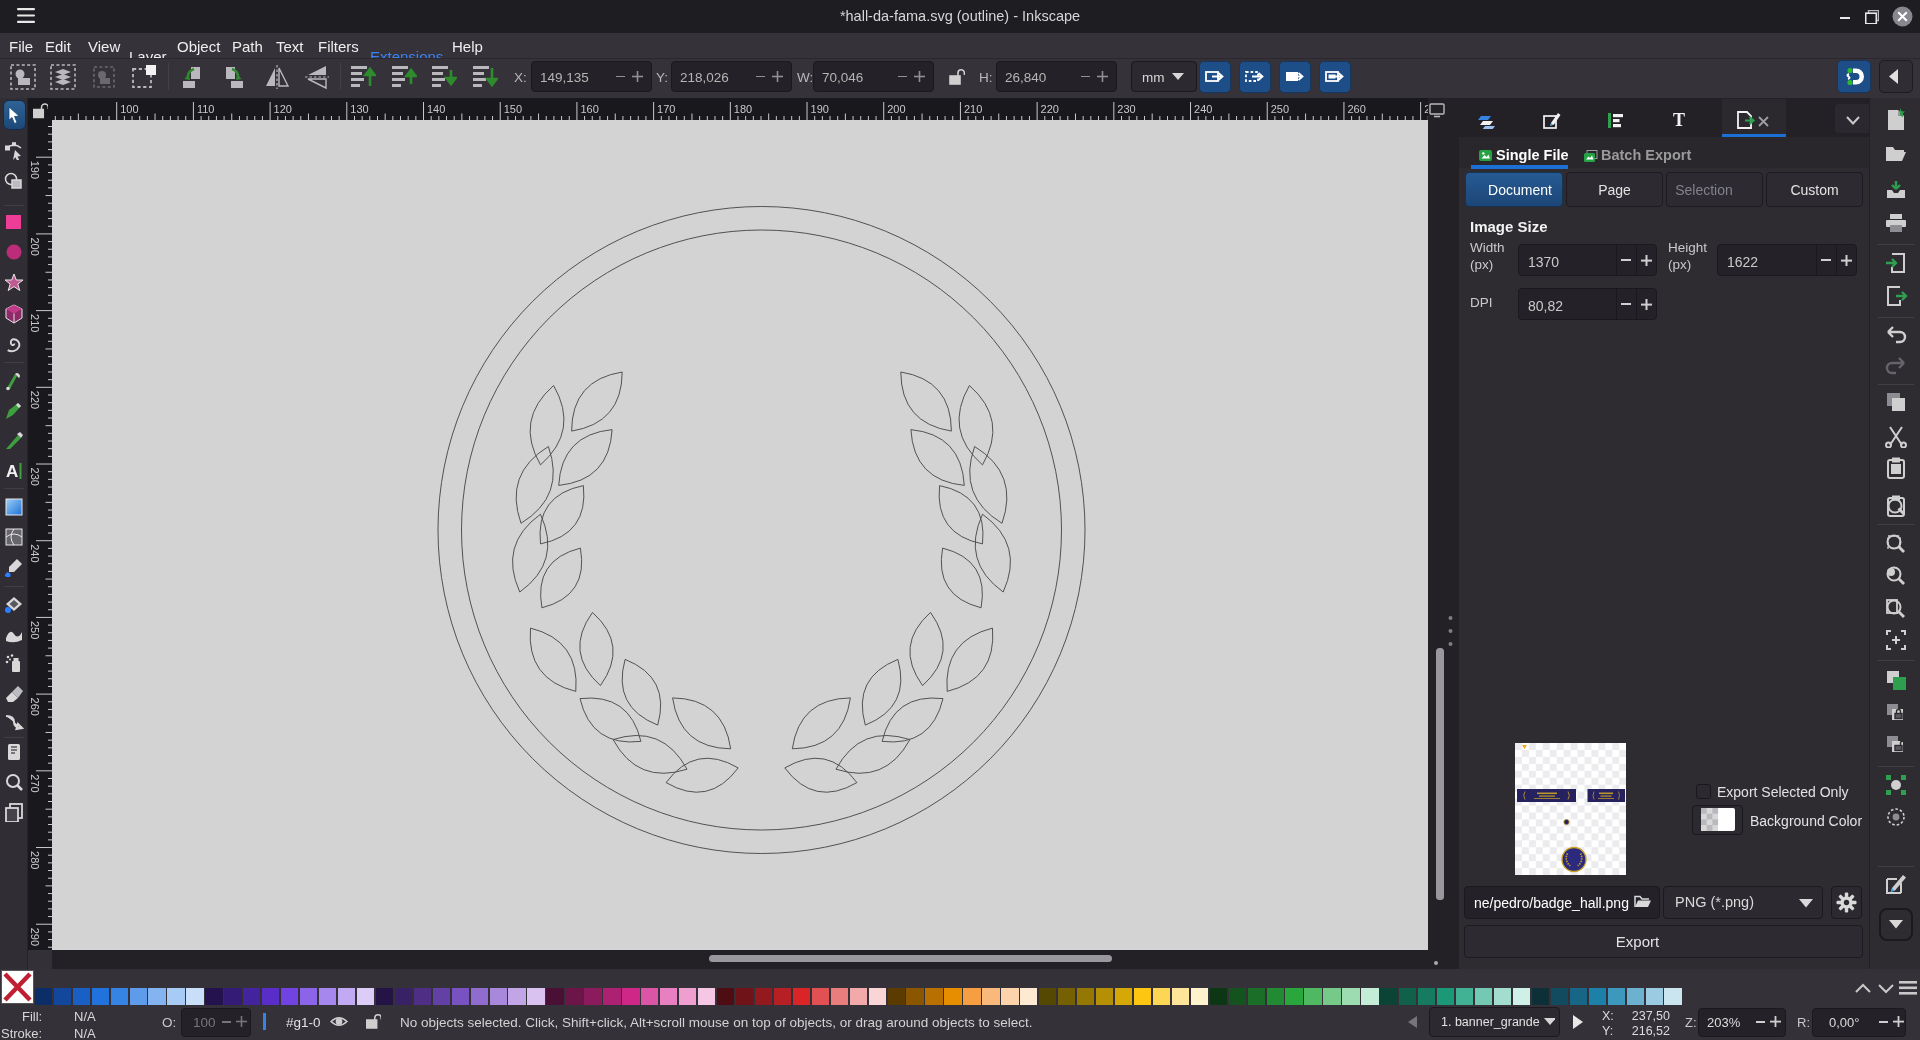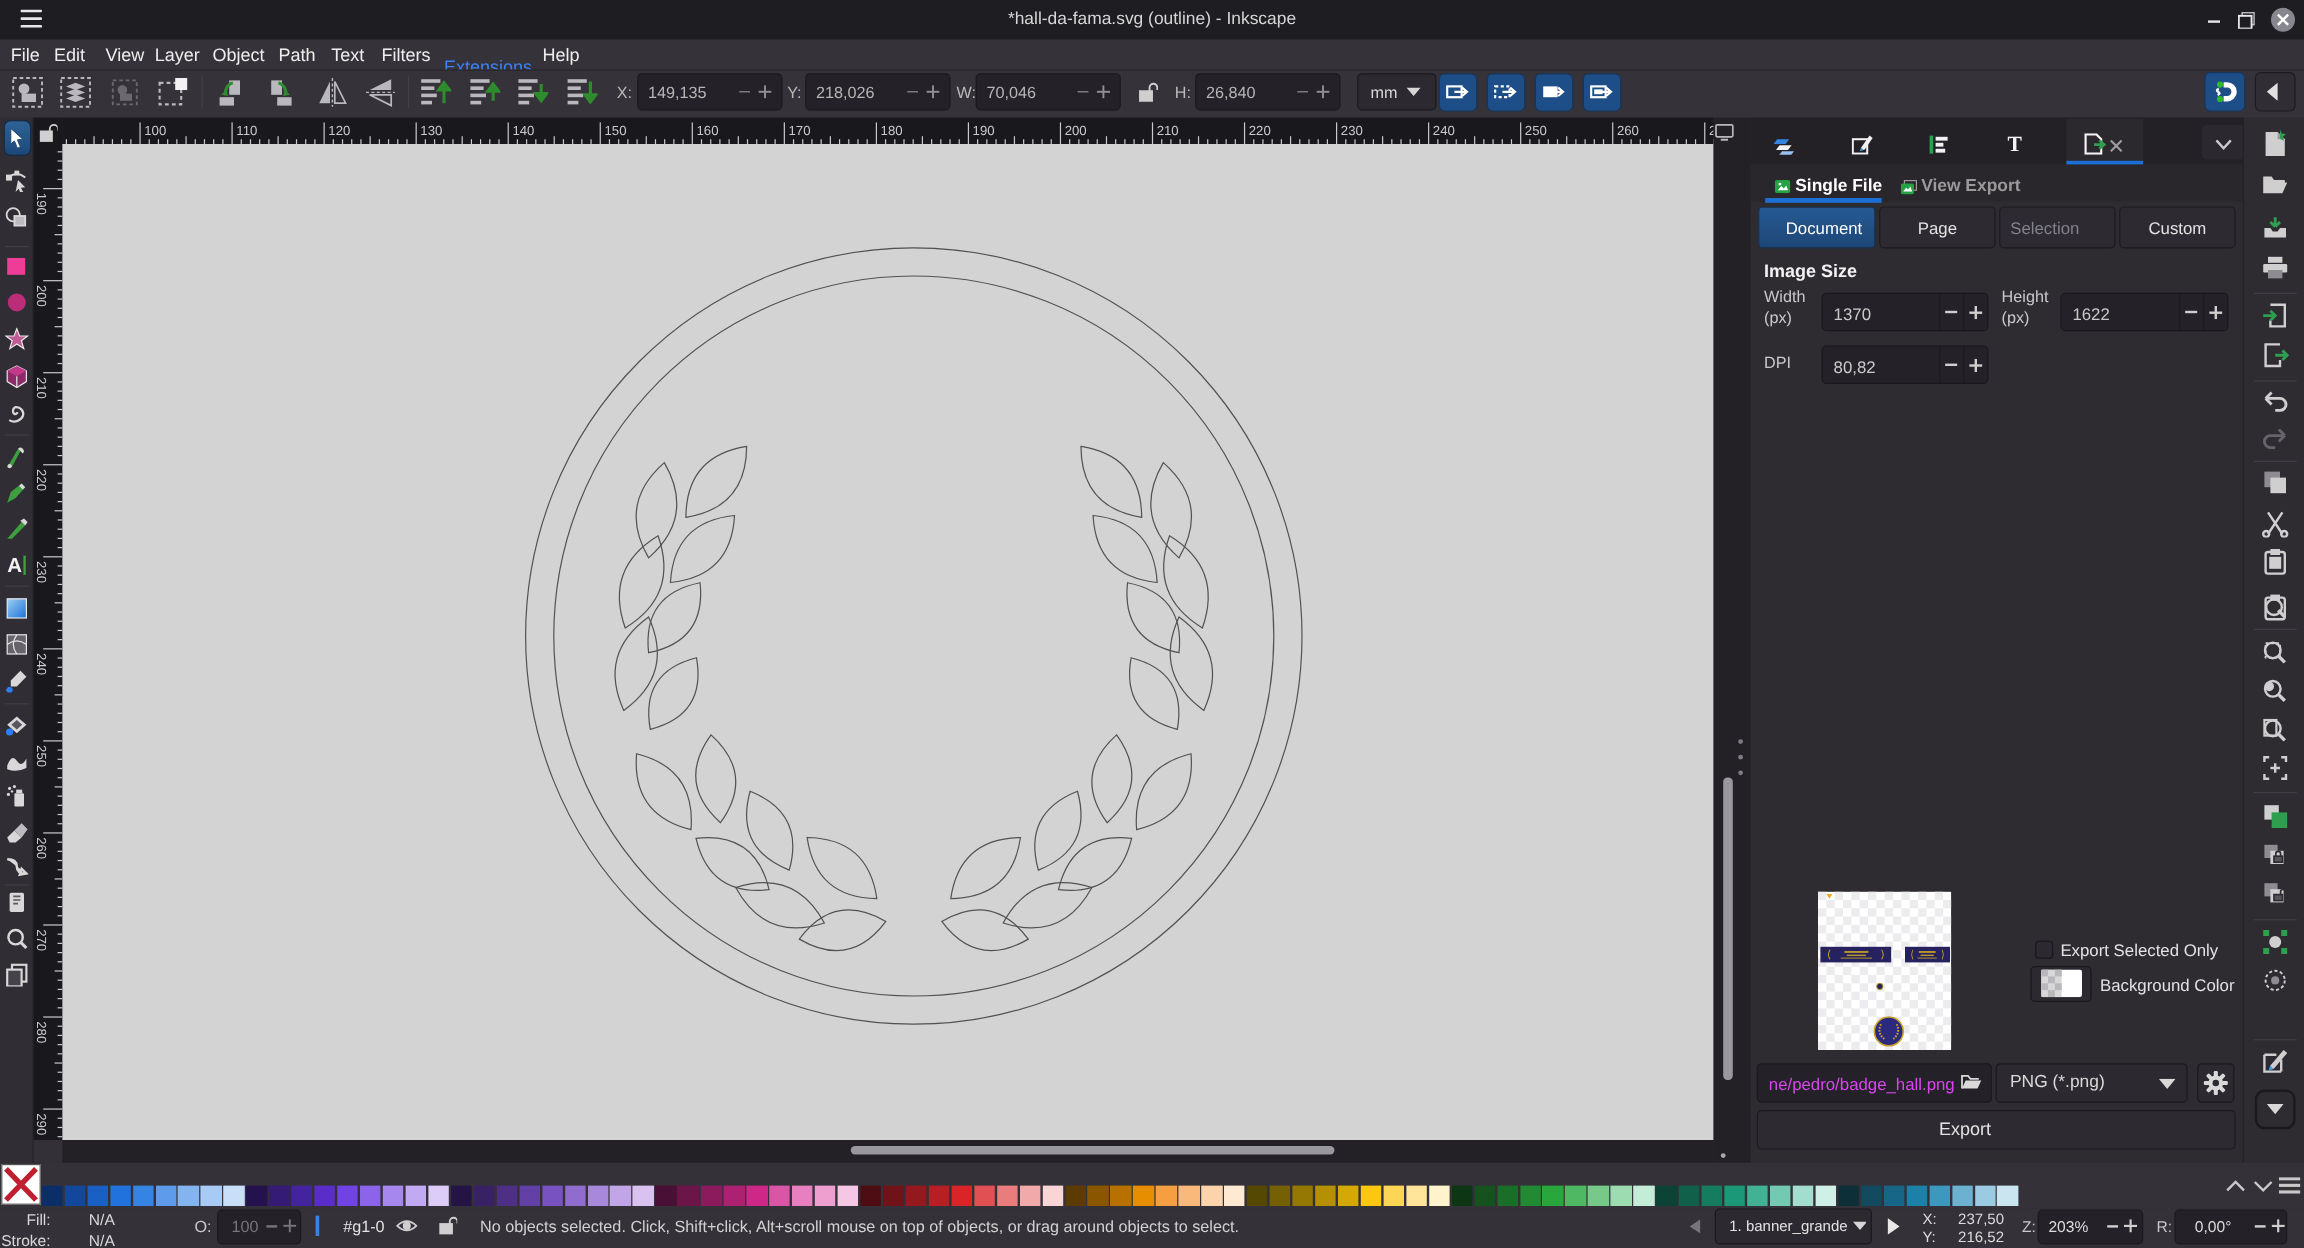--- a/index.html
+++ b/index.html
@@ -21,21 +21,21 @@
     <rect x="0.7" y="3.2" width="10.6" height="10.6" fill="#1e1d21" stroke="#e8e8e8" stroke-width="1.6"></rect>
   </svg>
 <svg style="position:absolute;left:1892px;top:6px" width="21" height="21">
     <circle cx="10.5" cy="10.5" r="10" fill="#88868e"></circle>
     <path d="M6.2 6.2 L14.8 14.8 M14.8 6.2 L6.2 14.8" stroke="#fff" stroke-width="2"></path>
   </svg>
 <div class="abs" style="left:0;top:33px;width:1920px;height:25px;background:#353239"></div>
 <div class="abs" style="left:9px;top:38px;color:#eee;font-size:15px">File</div>
 <div class="abs" style="left:45px;top:38px;color:#eee;font-size:15px">Edit</div>
 <div class="abs" style="left:88px;top:38px;color:#eee;font-size:15px">View</div>
-<div class="abs" style="left:129px;top:38px;color:#eee;font-size:15px">Layer</div>
+<div class="abs" style="left:129px;top:48px;color:#eee;font-size:15px">Layer</div>
 <div class="abs" style="left:177px;top:38px;color:#eee;font-size:15px">Object</div>
 <div class="abs" style="left:232px;top:38px;color:#eee;font-size:15px">Path</div>
 <div class="abs" style="left:276px;top:38px;color:#eee;font-size:15px">Text</div>
 <div class="abs" style="left:318px;top:38px;color:#eee;font-size:15px">Filters</div>
 <div class="abs" style="left:370px;top:48px;color:#3b82f6;font-size:15px">Extensions</div>
 <div class="abs" style="left:452px;top:38px;color:#eee;font-size:15px">Help</div>
 <div class="abs" style="left:0;top:58px;width:1920px;height:40px;background:#353239;border-top:1px solid #2a272e"></div>
 <svg style="position:absolute;left:10.0px;top:64.0px" width="26" height="26">
     <rect x="1" y="1" width="24" height="24" fill="none" stroke="#b9b9bd" stroke-width="1.6" stroke-dasharray="3 2.4"></rect>
     <circle cx="10" cy="10" r="4.5" fill="#b9b9bd"></circle>
@@ -754,21 +754,21 @@
     <path d="M2.5 8.5 L5.5 5 L7.5 7 L9.5 4.5 L11 8.5Z" fill="#fff"></path>
     <circle cx="4.3" cy="3.4" r="1.2" fill="#fff"></circle>
   </svg>
 <div class="abs" style="left:1496px;top:147px;color:#fff;font-size:14.5px;font-weight:bold">Single File</div>
 <div class="abs" style="left:1471px;top:165px;width:97px;height:3.5px;background:#1c6fd4"></div>
 <svg style="position:absolute;left:1584px;top:150px" width="14" height="12">
     <rect x="3" y="0.5" width="10" height="8" fill="none" stroke="#9a9a9a"></rect>
     <rect x="0" y="3" width="11" height="9" rx="1.5" fill="#25a244"></rect>
     <path d="M2 9.5 L4.5 6.5 L6 8 L8 5.5 L9.5 9.5Z" fill="#fff"></path>
   </svg>
-<div class="abs" style="left:1601px;top:147px;color:#9a9a9a;font-size:14.5px;font-weight:bold">View Export</div>
+<div class="abs" style="left:1601px;top:147px;color:#9a9a9a;font-size:14.5px;font-weight:bold">Batch Export</div>
 <div class="abs" style="left:1465px;top:172px;width:98px;height:35px;background:linear-gradient(#265a93,#1d4677);border:1px solid #16334f;border-radius:4px"></div>
 <div class="abs" style="left:1465px;top:172px;width:110px;height:35px;display:flex;align-items:center;justify-content:center;color:#ffffff;font-size:14px">Document</div>
 <div class="abs" style="left:1566px;top:172px;width:97px;height:35px;background:#2d2a31;border:1px solid #1d1b21;border-radius:4px"></div>
 <div class="abs" style="left:1566px;top:172px;width:97px;height:35px;display:flex;align-items:center;justify-content:center;color:#e3e3e3;font-size:14px">Page</div>
 <div class="abs" style="left:1666px;top:172px;width:97px;height:35px;background:#2d2a31;border:1px solid #1d1b21;border-radius:4px"></div>
 <div class="abs" style="left:1666px;top:172px;width:76px;height:35px;display:flex;align-items:center;justify-content:center;color:#82828a;font-size:14px">Selection</div>
 <div class="abs" style="left:1766px;top:172px;width:97px;height:35px;background:#2d2a31;border:1px solid #1d1b21;border-radius:4px"></div>
 <div class="abs" style="left:1766px;top:172px;width:97px;height:35px;display:flex;align-items:center;justify-content:center;color:#e3e3e3;font-size:14px">Custom</div>
 <div class="abs" style="left:1470px;top:218px;color:#f2f2f2;font-size:15px;font-weight:bold">Image Size</div>
 <div class="lbl" style="left:1470px;top:241px;font-size:13.5px">Width</div>
@@ -994,21 +994,21 @@
       <rect x="0.0" y="0.0" width="5.7" height="5.7"></rect>
       <rect x="11.4" y="0.0" width="5.7" height="5.7"></rect>
       <rect x="5.7" y="5.7" width="5.7" height="5.7"></rect>
       <rect x="0.0" y="11.4" width="5.7" height="5.7"></rect>
       <rect x="11.4" y="11.4" width="5.7" height="5.7"></rect>
       <rect x="5.7" y="17.1" width="5.7" height="5.7"></rect>
     </g>
   </svg>
 <div class="abs" style="left:1750px;top:813px;color:#e2e2e2;font-size:14px">Background Color</div>
 <div class="inp" style="left:1464px;top:886px;width:196px;height:33px"></div>
-<div class="abs" style="left:1474px;top:895px;color:#d946ef;font-size:14px">ne/pedro/badge_hall.png</div>
+<div class="abs" style="left:1474px;top:895px;color:#ffffff;font-size:14px">ne/pedro/badge_hall.png</div>
 <svg style="position:absolute;left:1634px;top:894px" width="18" height="16">
     <g fill="none" stroke="#d9d9d9" stroke-width="1.5">
       <path d="M1 13 V2.5 h5 l2 2.5 h7"></path>
       <path d="M1 13 L4 6.5 h13 L14 13Z" fill="#d9d9d9" stroke="none"></path>
     </g>
   </svg>
 <div class="inp" style="left:1663px;top:886px;width:160px;height:33px;background:#2c2a30"></div>
 <div class="abs" style="left:1675px;top:894px;color:#d9d9d9;font-size:14.5px">PNG (*.png)</div>
 <svg style="position:absolute;left:1799px;top:899px" width="14" height="9">
     <path d="M0 0 L14 0 L7 8.5Z" fill="#d9d9d9"></path>

